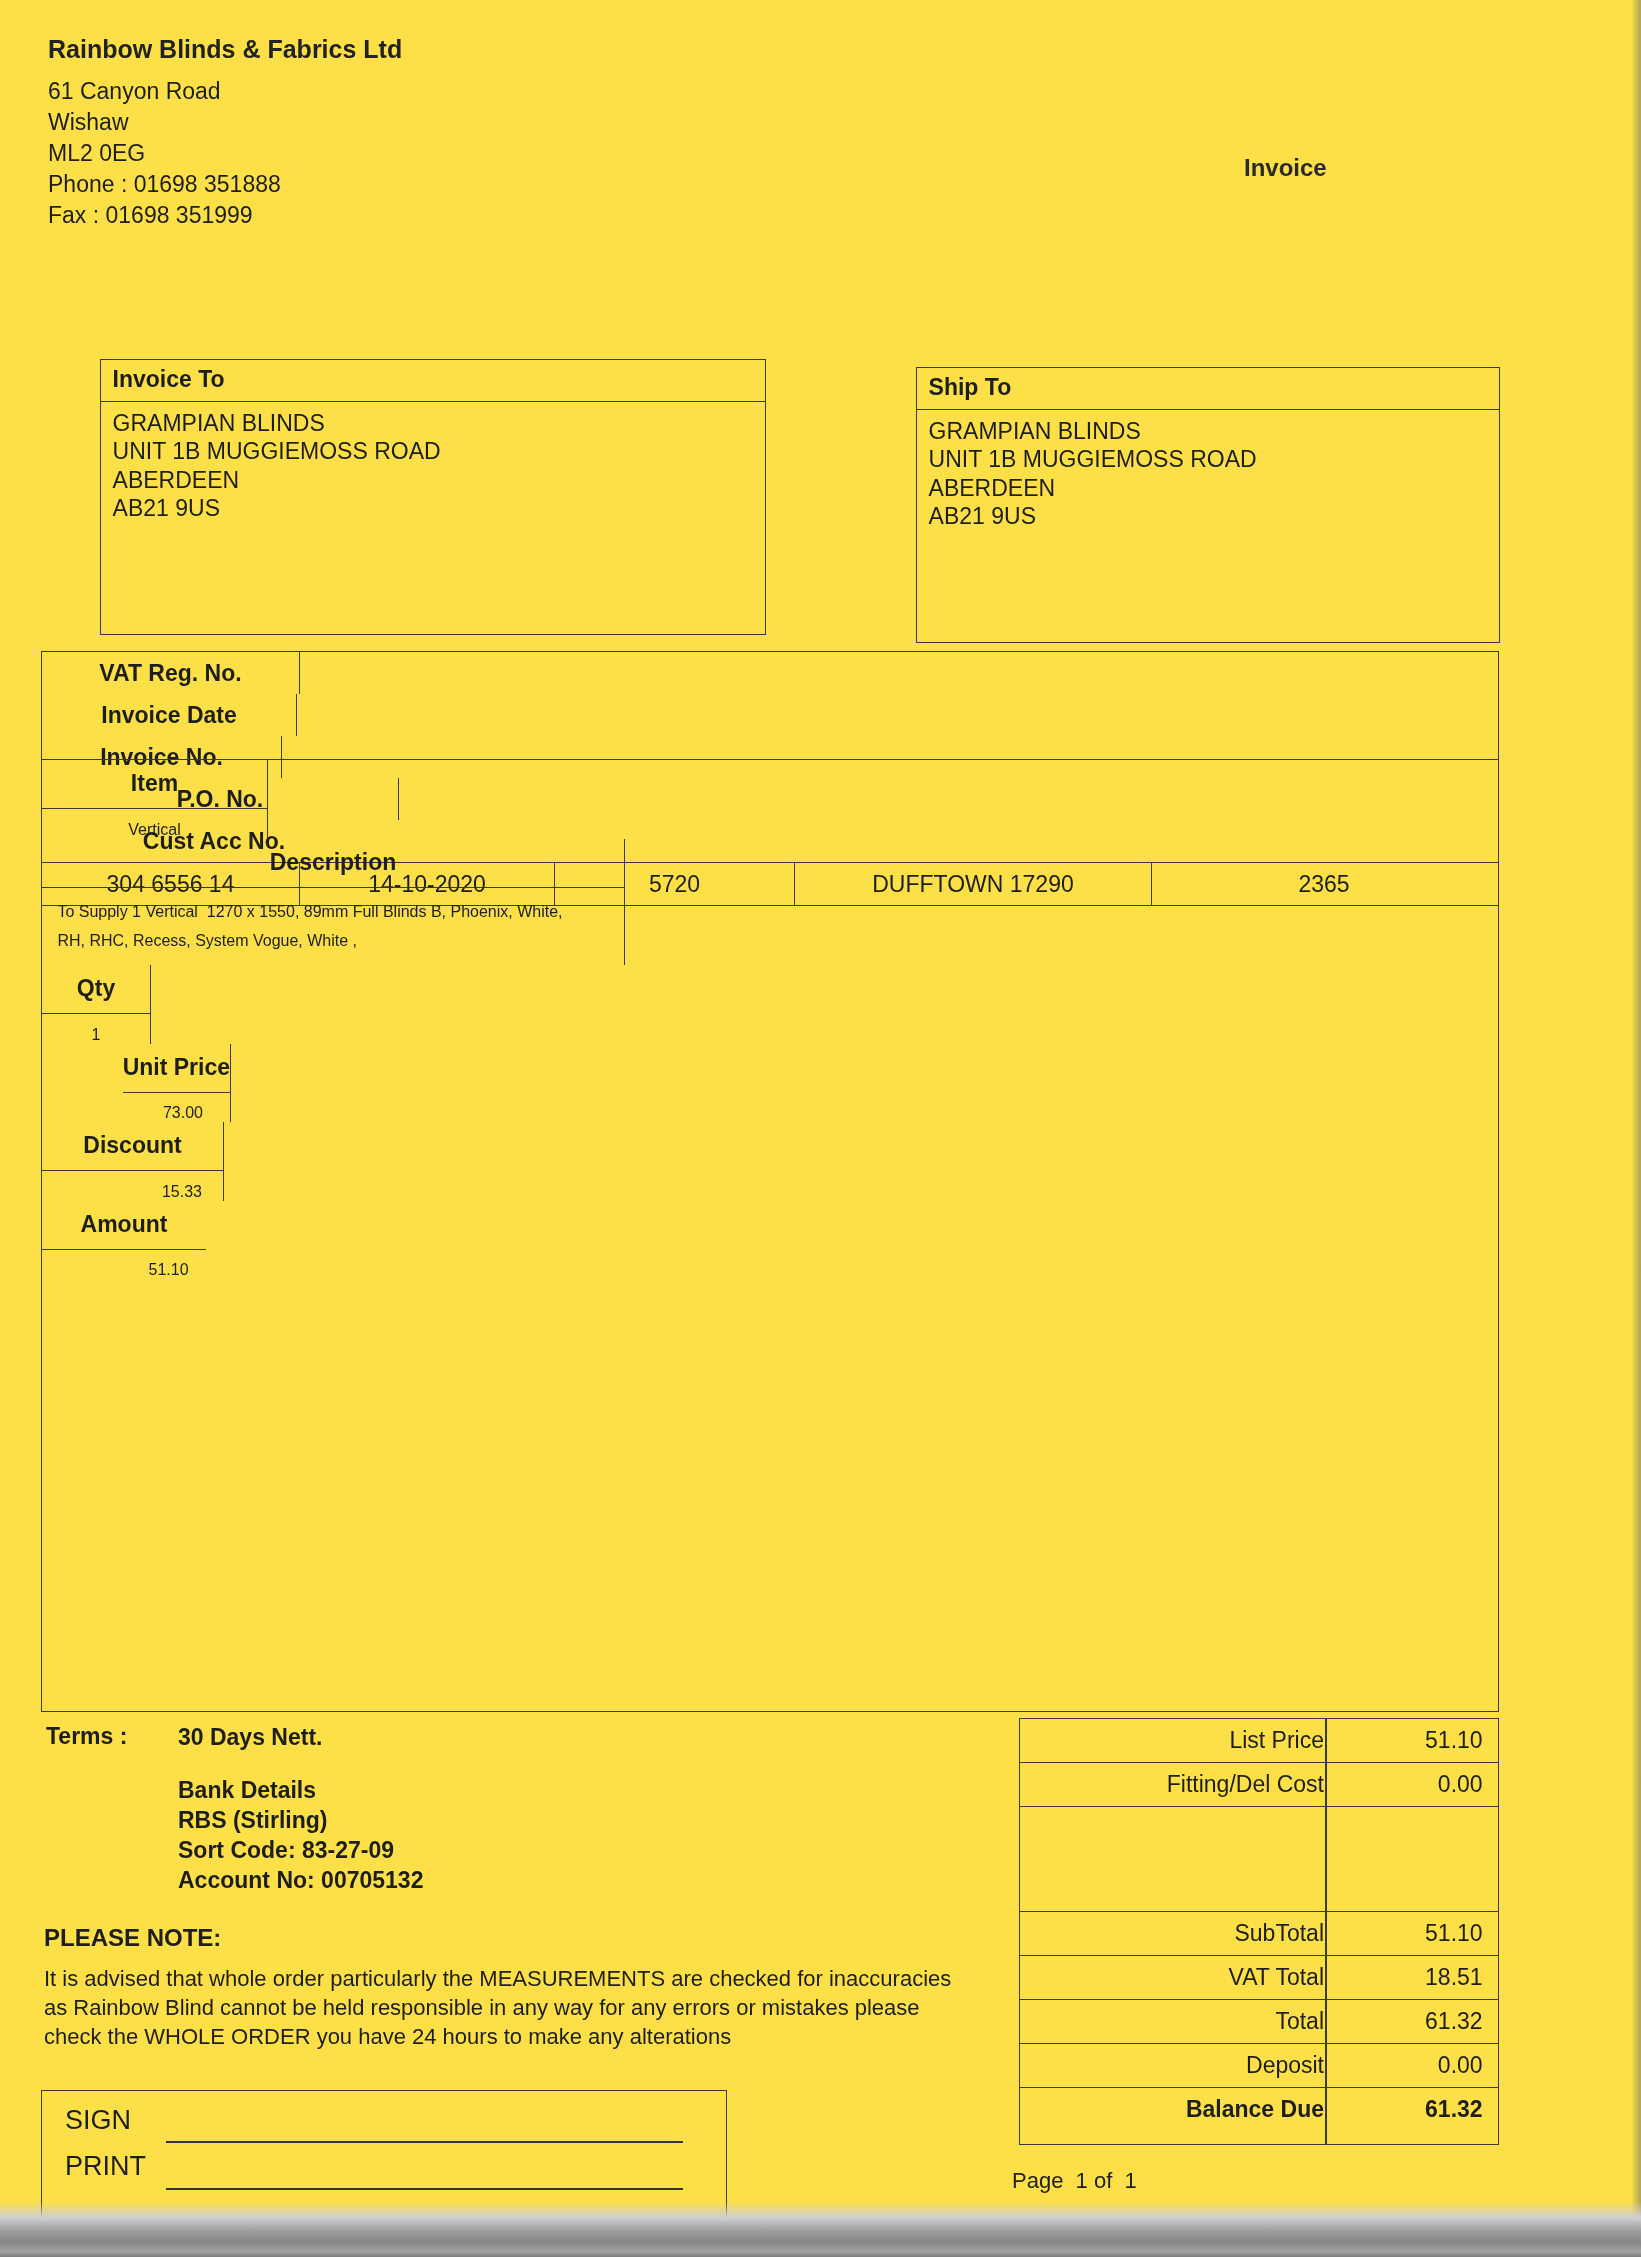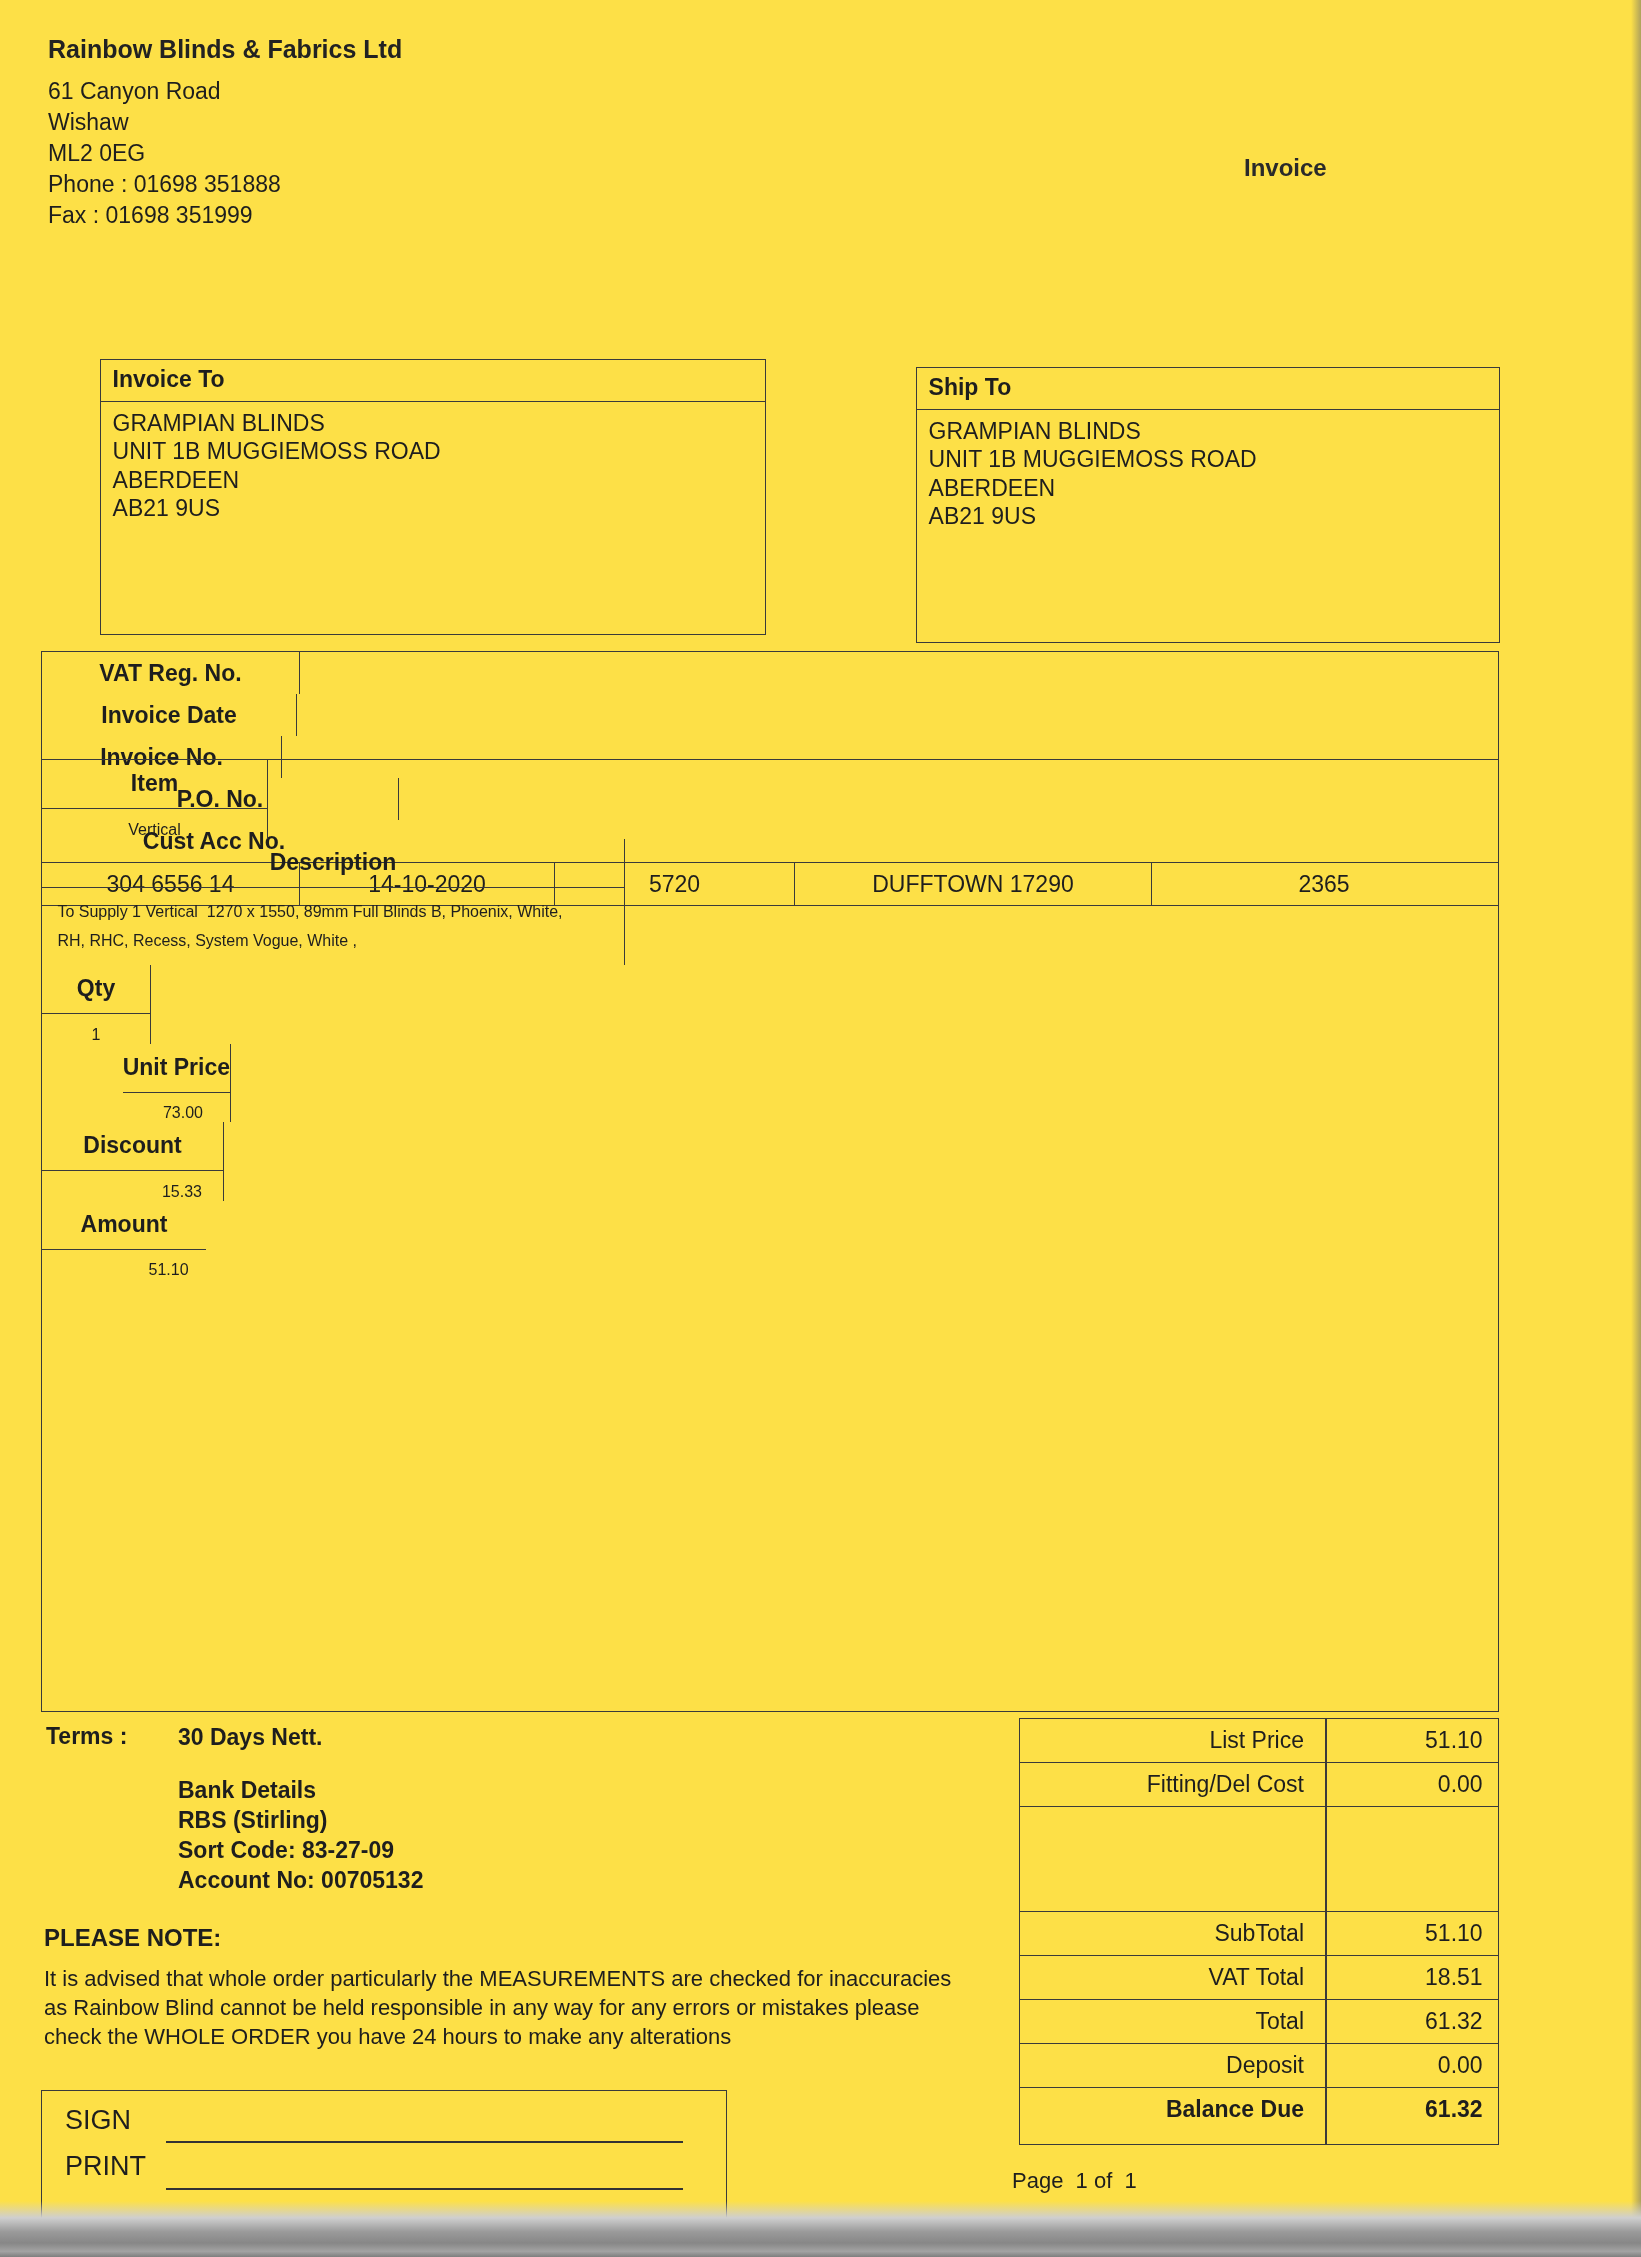--- a/index.html
+++ b/index.html
@@ -62,21 +62,21 @@
 
   
   .totals {
     position: absolute; left: 1019px; top: 1718px; width: 480px; height: 427px;
     border: 1.9px solid #3a3a3a; box-sizing: border-box;
   }
   .t-divider { position: absolute; left: 305px; top: 0; bottom: 0; width: 1.9px; background: #3a3a3a; }
   .t-row { display: flex; align-items: center; height: 43px; border-bottom: 1.9px solid #3a3a3a; box-sizing: content-box; }
   .t-row.spacer-row { height: 104px; }
   .t-row.last { border-bottom: none; height: 42px; }
-  .t-label { width: 305px; text-align: right; padding-right: 21px; font-size: 23px; box-sizing: border-box; }
+  .t-label { width: 305px; text-align: right; padding-right: 1px; font-size: 23px; box-sizing: border-box; }
   .t-value { flex: 1; text-align: right; padding-right: 15.4px; font-size: 23px; }
 
   
   .terms-label { font-size: 23px; font-weight: bold; }
   .terms-value { font-size: 23px; font-weight: bold; }
   .bank-line { font-size: 23px; font-weight: bold; line-height: 30px; }
   .note-title { font-size: 24px; font-weight: bold; }
   .note-body { font-size: 22px; line-height: 29px; width: 922px; }
 
   

